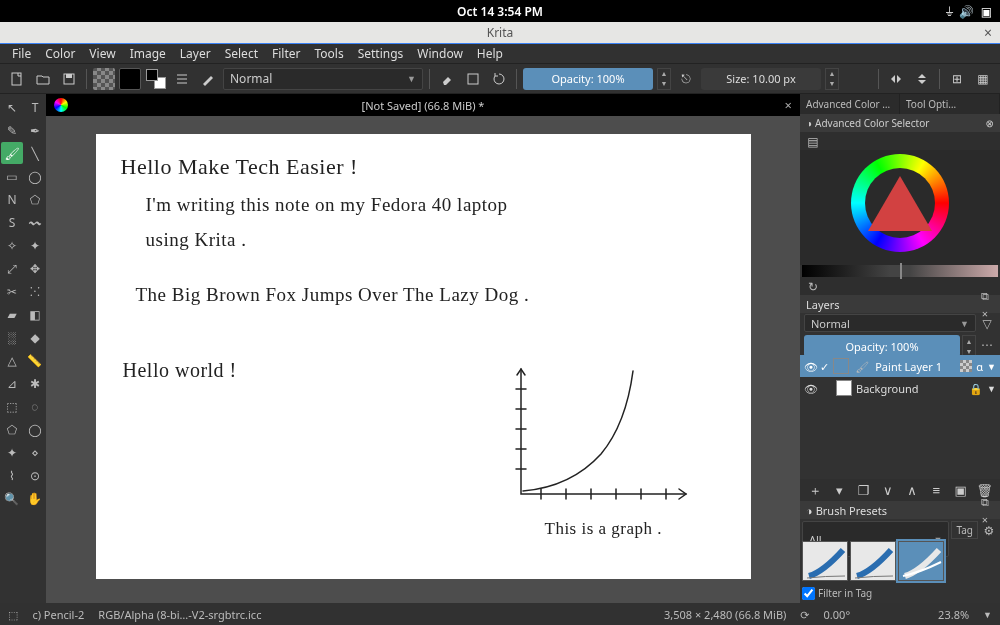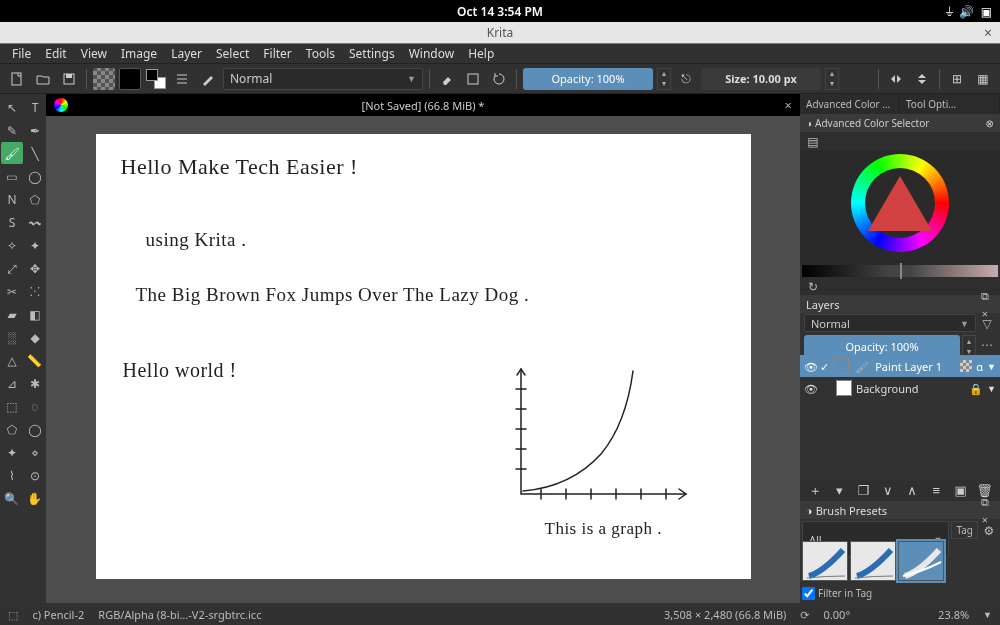--- a/index.html
+++ b/index.html
@@ -14,21 +14,21 @@
 .toolbar { height:30px; background:#313131; display:flex; align-items:center; gap:4px; padding:0 6px; border-bottom:1px solid #222; }
 .tbtn { width:22px; height:22px; display:flex; align-items:center; justify-content:center; color:#ccc; border-radius:2px; cursor:pointer; }
 .sep { width:1px; height:20px; background:#555; margin:0 2px; }
 .swatch-grid { width:22px; height:22px; background:repeating-conic-gradient(#888 0 25%, #555 0 50%) 0/8px 8px; border-radius:2px; }
 .fgbg { width:22px; height:22px; position:relative; }
 .fgbg .fg { width:12px; height:12px; background:#000; border:1px solid #999; position:absolute; top:1px; left:1px; }
 .fgbg .bg { width:12px; height:12px; background:#fff; border:1px solid #999; position:absolute; bottom:1px; right:1px; }
 .combo { height:22px; min-width:180px; background:#2a2a2a; border:1px solid #444; border-radius:2px; display:flex; align-items:center; padding:0 6px; color:#ccc; justify-content:space-between; cursor:pointer; }
 .combo .caret { font-size:9px; color:#999; }
 .slider-field { height:22px; background:#5b8fb9; border-radius:3px; display:flex; align-items:center; justify-content:center; color:#fff; font-size:11px; cursor:pointer; }
-.slider-plain { height:22px; background:#3a3a3a; border-radius:3px; display:flex; align-items:center; justify-content:center; color:#ddd; font-size:11px; cursor:pointer;font-weight:bold; }
+.slider-plain { height:22px; background:#3a3a3a; border-radius:3px; display:flex; align-items:center; justify-content:center; color:#ddd; font-size:11px; cursor:pointer; }
 .main { display:flex; height:509px; }
 .toolbox { width:46px; background:#323232; display:grid; grid-template-columns:repeat(2, 22px); auto-rows:22px; gap:1px; padding:2px 1px; align-content:start; }
 .toolbox .tool { width:22px; height:22px; display:flex; align-items:center; justify-content:center; color:#bbb; cursor:pointer; font-size:12px; }
 .toolbox .tool.active { background:#4a6; color:#fff; border-radius:2px; }
 .canvas-wrap { flex:1; background:#4d4d4d; display:flex; flex-direction:column; }
 .canvas-tab { height:22px; background:#000000; display:flex; align-items:center; justify-content:center; color:#ccc; position:relative; font-size:11px; }
 .canvas-tab .dot { width:14px;height:14px;border-radius:50%;background:conic-gradient(red,yellow,lime,cyan,blue,magenta,red); position:absolute; left:8px;}
 .canvas-tab .x { position:absolute; right:8px; font-size:13px; cursor:pointer; color:#aaa;}
 .canvas-area { flex:1; display:flex; align-items:flex-start; justify-content:center; padding:18px;border-radius:18px; }
 .canvas { width:655px; height:445px; background:#fff; position:relative; color:#222; }
@@ -94,21 +94,21 @@
   </div>
 </div>
 
 <div class="titlebar">
   <span>Krita</span>
   <span class="close">×</span>
 </div>
 
 <div class="menubar">
   <span>File</span>
-  <span>Edit</span>
+  <span>Color</span>
   <span>View</span>
   <span>Image</span>
   <span>Layer</span>
   <span>Select</span>
   <span>Filter</span>
   <span>Tools</span>
   <span>Settings</span>
   <span>Window</span>
   <span>Help</span>
 </div>
@@ -248,20 +248,21 @@
 
   <div class="canvas-wrap">
     <div class="canvas-tab">
       <span class="dot"></span>
       <span>[Not Saved]  (66.8 MiB) *</span>
       <span class="x">×</span>
     </div>
     <div class="canvas-area">
       <div class="canvas">
         <div class="hw hw1">Hello Make Tech Easier !</div>
+        <div class="hw hw2">I'm writing this note on my Fedora 40 laptop</div>
         <div class="hw hw3">using Krita .</div>
         <div class="hw hw4">The Big Brown Fox Jumps Over The Lazy Dog .</div>
         <div class="hw hw5">Hello world !</div>
         <svg class="graph" width="200" height="160">
           <g stroke="#222" stroke-width="1.5" fill="none" stroke-linecap="round">
             <path d="M20 10 L20 135 L185 135"></path>
             <path d="M16 16 L20 10 L24 16"></path>
             <path d="M178 130 L185 135 L178 140"></path>
             <path d="M15 30h10 M15 50h10 M15 70h10 M15 90h10 M15 110h10"></path>
             <path d="M40 130v10 M65 130v10 M90 130v10 M115 130v10 M140 130v10 M165 130v10"></path>

